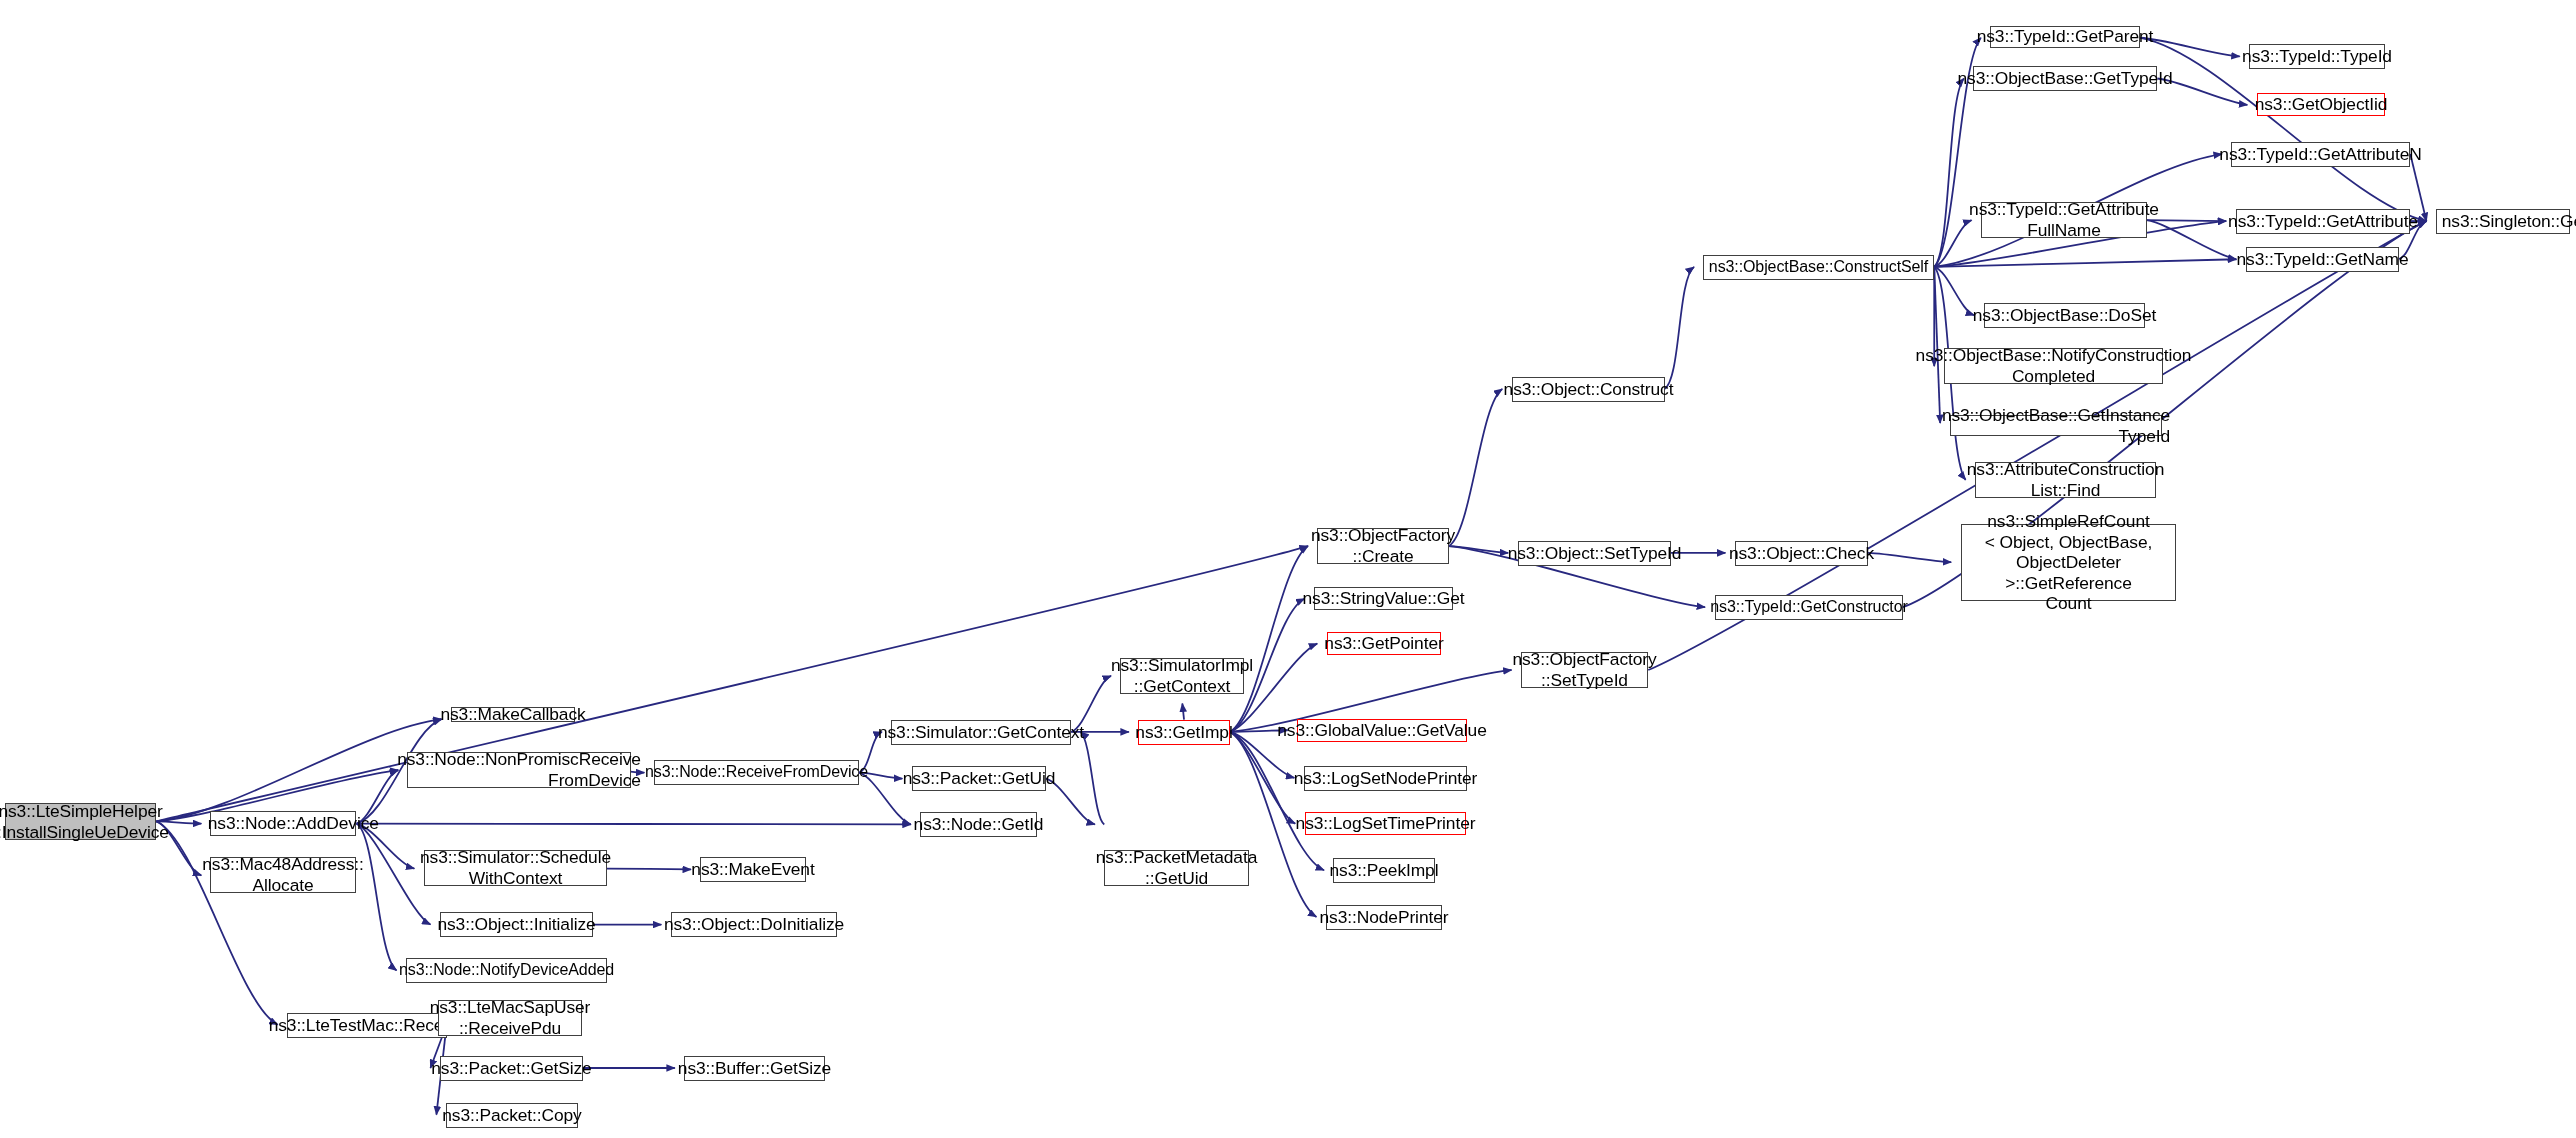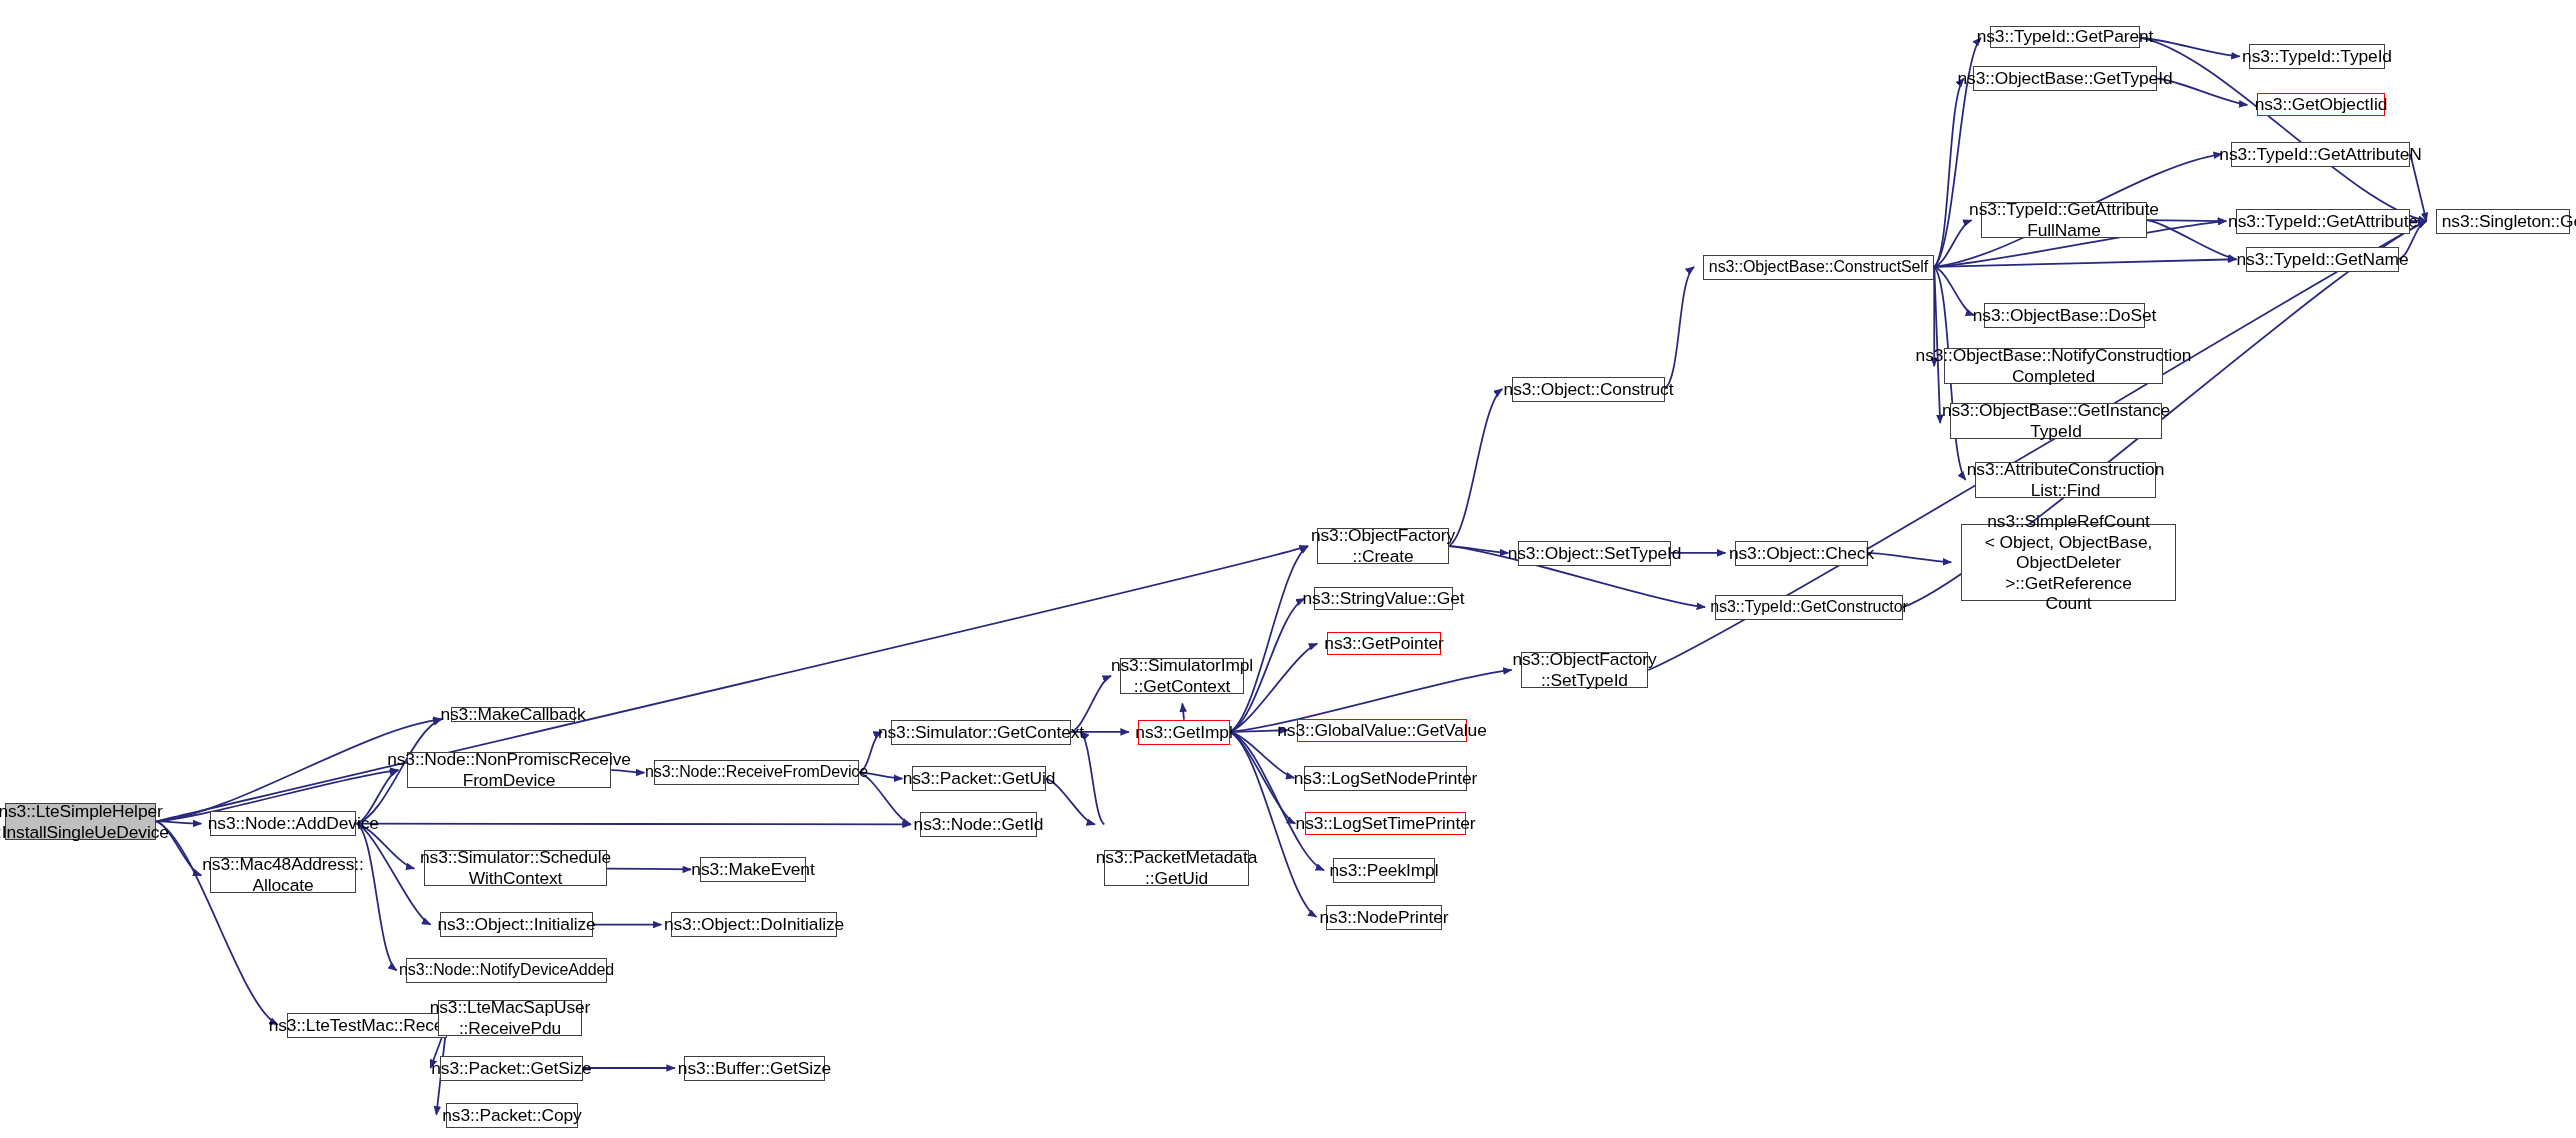--- a/index.html
+++ b/index.html
@@ -114,21 +114,21 @@
       </g>
   </svg>
   <div id="node-layer">
       <div class="node root" style="left: 5.1px; top: 803px; width: 151px; height: 37px;">ns3::LteSimpleHelper
 ::InstallSingleUeDevice</div>
       <div class="node" style="left: 210px; top: 811px; width: 146px; height: 24.6px; padding-left: 24px;">ns3::Node::AddDevice</div>
       <div class="node" style="left: 210px; top: 857px; width: 146px; height: 36px;">ns3::Mac48Address::
 Allocate</div>
       <div class="node" style="left: 287px; top: 1013px; width: 160px; height: 24.6px;">ns3::LteTestMac::Receive</div>
       <div class="node" style="left: 451px; top: 707px; width: 124px; height: 15px;">ns3::MakeCallback</div>
-      <div class="node" style="left: 407px; top: 752px; width: 204px; height: 36px;">ns3::Node::NonPromiscReceive
+      <div class="node" style="left: 407px; top: 752px; width: 224px; height: 36px; text-align: right;">ns3::Node::NonPromiscReceive
 FromDevice</div>
       <div class="node" style="left: 424px; top: 850px; width: 183px; height: 36px;">ns3::Simulator::Schedule
 WithContext</div>
       <div class="node" style="left: 440px; top: 912px; width: 153px; height: 24.6px;">ns3::Object::Initialize</div>
       <div class="node" style="left: 406px; top: 958px; width: 201px; height: 24.6px; font-size: 16px;">ns3::Node::NotifyDeviceAdded</div>
       <div class="node" style="left: 438px; top: 1000px; width: 144px; height: 36px;">ns3::LteMacSapUser
 ::ReceivePdu</div>
       <div class="node" style="left: 440px; top: 1056px; width: 143px; height: 24.6px;">ns3::Packet::GetSize</div>
       <div class="node" style="left: 446px; top: 1103px; width: 132px; height: 24.6px;">ns3::Packet::Copy</div>
       <div class="node" style="left: 654px; top: 760px; width: 205px; height: 24.6px; font-size: 16px;">ns3::Node::ReceiveFromDevice</div>
@@ -161,21 +161,21 @@
       <div class="node" style="left: 1961px; top: 524px; width: 215px; height: 77px;">ns3::SimpleRefCount
 &lt; Object, ObjectBase,
  ObjectDeleter &gt;::GetReference
 Count</div>
       <div class="node" style="left: 1703px; top: 255px; width: 231px; height: 24.6px; font-size: 16px;">ns3::ObjectBase::ConstructSelf</div>
       <div class="node" style="left: 1981px; top: 202px; width: 166px; height: 36px;">ns3::TypeId::GetAttribute
 FullName</div>
       <div class="node" style="left: 1984px; top: 303px; width: 161px; height: 24.6px;">ns3::ObjectBase::DoSet</div>
       <div class="node" style="left: 1944px; top: 348px; width: 219px; height: 36px;">ns3::ObjectBase::NotifyConstruction
 Completed</div>
-      <div class="node" style="left: 1950px; top: 403px; width: 212px; height: 36px;">ns3::ObjectBase::GetInstance
+      <div class="node" style="left: 1950px; top: 415px; width: 212px; height: 21px; text-align: right;">ns3::ObjectBase::GetInstance
 TypeId</div>
       <div class="node" style="left: 1975px; top: 462px; width: 181px; height: 36px;">ns3::AttributeConstruction
 List::Find</div>
       <div class="node" style="left: 1990px; top: 25.5px; width: 150px; height: 22px;">ns3::TypeId::GetParent</div>
       <div class="node" style="left: 1973px; top: 66px; width: 184px; height: 24.6px;">ns3::ObjectBase::GetTypeId</div>
       <div class="node" style="left: 2249px; top: 44px; width: 136px; height: 24.6px;">ns3::TypeId::TypeId</div>
       <div class="node red" style="left: 2257px; top: 93px; width: 128px; height: 23px; text-align: right;">ns3::GetObjectIid</div>
       <div class="node" style="left: 2231px; top: 142px; width: 179px; height: 24.6px;">ns3::TypeId::GetAttributeN</div>
       <div class="node" style="left: 2236px; top: 209px; width: 174px; height: 24.6px;">ns3::TypeId::GetAttribute</div>
       <div class="node" style="left: 2246px; top: 247px; width: 153px; height: 24.6px;">ns3::TypeId::GetName</div>

